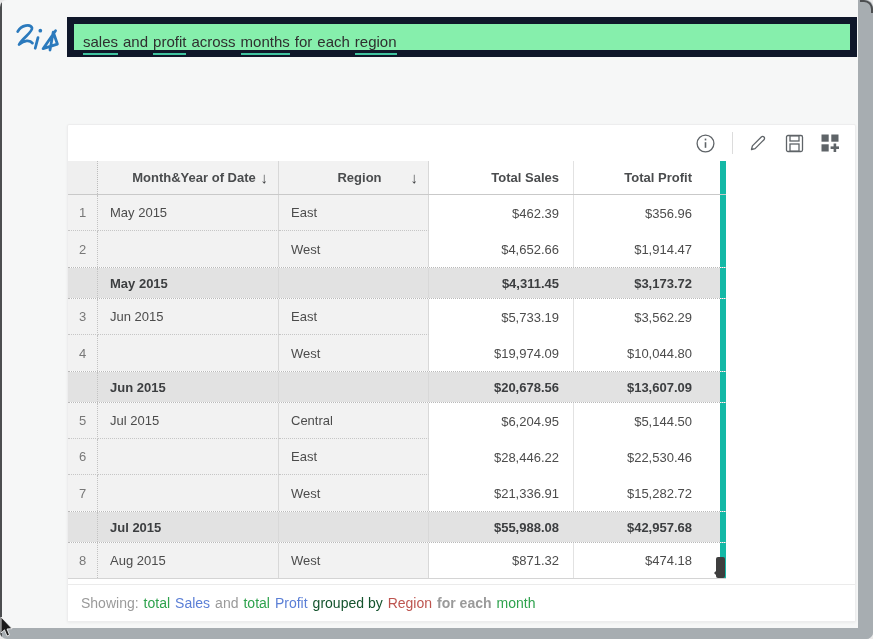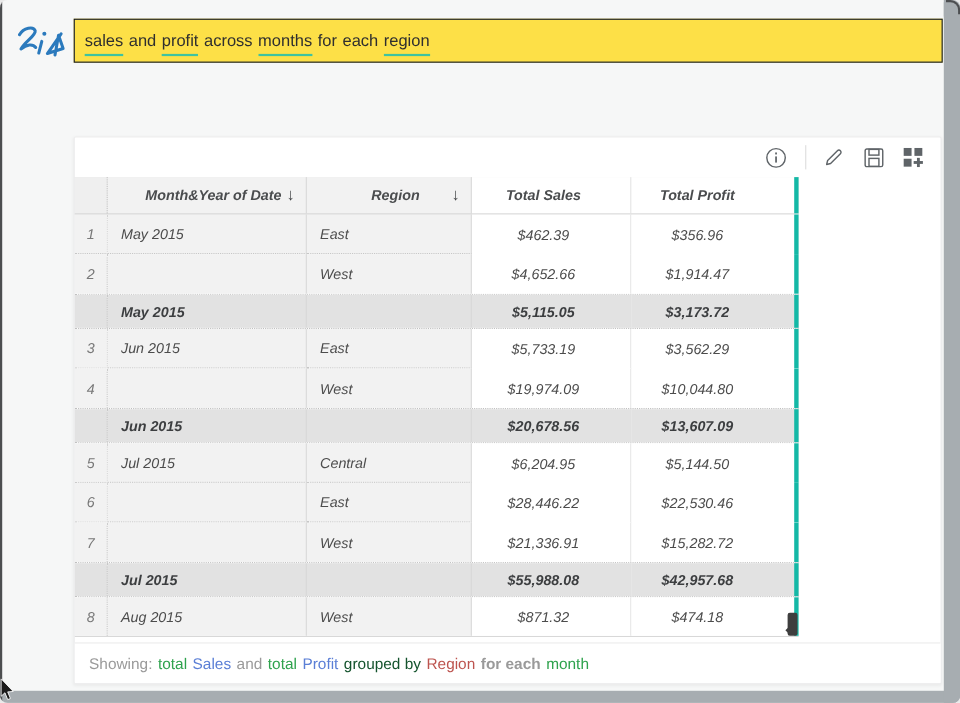--- a/index.html
+++ b/index.html
@@ -8,53 +8,53 @@
 
   .window { position:absolute; inset:0; background:#f6f7f7; border-radius:7px; overflow:hidden; }
   .edge-left   { position:absolute; left:0; top:0; bottom:0; width:2px; background:#4c4e50; z-index:30; }
   .edge-right  { position:absolute; right:0; top:0; bottom:0; width:15px; background:#a7adb1; z-index:20; }
   .corner-dark { position:absolute; right:0; top:0; width:13px; height:13px; background:#4c4e50; border-top-right-radius:9px; z-index:21; }
   .corner-dark::after { content:""; position:absolute; left:-2px; top:2px; right:2px; bottom:-2px; background:#a7adb1; border-top-right-radius:7px; }
   .edge-bottom { position:absolute; left:0; right:0; bottom:0; height:11px; background:#a7adb1; z-index:18; }
 
   
   .zia-logo { position:absolute; left:14px; top:20px; width:48px; height:38px; }
-  .query-box { position:absolute; left:67px; top:17px; width:790px; height:40px; background:#fde047;
-               border:1px solid #0f172a; display:flex; align-items:center; padding-left:9px;
+  .query-box { position:absolute; left:67px; top:17px; width:790px; height:40px; background:#86efac;
+               border:7px solid #0f172a; display:flex; align-items:flex-end; padding-left:9px;
                font-size:15px; color:#2f2f2f; cursor:text; }
   .qt { margin-right:5px; padding-bottom:3px; line-height:17px; }
   .qt.u { border-bottom:2px solid #3fc3a0; }
 
   
   .card { position:absolute; left:67px; top:124px; width:789px; height:498px; background:#fff;
           border:1px solid #ededee; border-radius:2px; box-shadow:0 1px 3px rgba(0,0,0,0.05); }
 
   .toolbar { position:absolute; top:0; left:0; right:0; height:36px; display:flex;
              justify-content:flex-end; align-items:center; padding-right:14px; }
   .tb-icon { width:22px; height:22px; display:flex; align-items:center; justify-content:center;
              cursor:pointer; margin-left:14px; }
   .tb-divider { width:1px; height:22px; background:#dcdcdc; margin-left:16px; }
 
   
-  .table { position:absolute; left:0; top:36px; width:658px;font-style:italic; }
+  .table { position:absolute; left:0; top:36px; width:658px; }
   .thead { display:flex; height:34px; background:#e4e4e4; border-bottom:1px solid #c9c9c9; }
   .hcell { display:flex; align-items:center; justify-content:center; font-weight:bold; color:#4a4c4e;
            font-size:13px; position:relative; border-right:1px solid #cdcdcd; background:#e4e4e4; cursor:pointer; }
   .hcell.c0 { background:#efefef; border-right:1px dotted #bdbdbd; cursor:default; }
   .sort-arrow { position:absolute; right:10px; font-size:15px; font-weight:bold; color:#414345; }
 
   .trow { display:flex; height:36px; }
   .trow.sub { height:32px; border-top:1px dotted #b9b9b9; border-bottom:1px dotted #b9b9b9; }
   .trow.last { border-bottom:1px solid #d4d4d4; }
   .cell { font-size:13px; color:#4c4c4c; display:flex; align-items:center; height:100%; }
   .c0 { width:30px;  justify-content:center; color:#787878; background:#f2f2f2; border-right:1px dotted #c2c2c2; }
   .c1 { width:181px; padding-left:12px;  background:#f2f2f2; border-right:1px solid #d8d8d8; }
   .c2 { width:150px; padding-left:12px;  background:#f2f2f2; border-right:1px solid #d8d8d8; }
-  .c3 { width:145px; padding-right:14px; background:#fff; justify-content:center; border-right:1px solid #e2e2e2; }
-  .c4 { width:152px; padding-right:28px; background:#fff; justify-content:center; border-right:4px solid #14b8a6; }
+  .c3 { width:145px; padding-right:14px; background:#fff; justify-content:flex-end; border-right:1px solid #e2e2e2; }
+  .c4 { width:152px; padding-right:28px; background:#fff; justify-content:flex-end; border-right:6px solid #14b8a6; }
   .trow.dimsep .c0, .trow.dimsep .c1, .trow.dimsep .c2 { border-bottom:1px dotted #c6c6c6; }
   .trow.sub .cell { background:#e2e2e2; font-weight:bold; color:#3c3e40; }
 
   .scroll-thumb { position:absolute; left:648px; top:432px; width:9px; height:21px; background:#3e3e3e;
                   border-radius:2px; z-index:5; cursor:pointer; }
   .scroll-thumb::after { content:""; position:absolute; left:-6px; bottom:1px;
                          border:4px solid transparent; border-right-color:#3e3e3e; }
 
   .summary { position:absolute; left:0; right:0; bottom:0; height:37px; border-top:1px solid #ebebeb;
              display:flex; align-items:center; padding-left:13px; font-size:14px; background:#fff; }
@@ -147,21 +147,21 @@
           <div class="cell c0">2</div>
           <div class="cell c1"></div>
           <div class="cell c2">West</div>
           <div class="cell c3">$4,652.66</div>
           <div class="cell c4">$1,914.47</div>
         </div>
         <div class="trow sub">
           <div class="cell c0"></div>
           <div class="cell c1">May 2015</div>
           <div class="cell c2"></div>
-          <div class="cell c3">$5,115.05</div>
+          <div class="cell c3">$4,311.45</div>
           <div class="cell c4">$3,173.72</div>
         </div>
         <div class="trow dimsep">
           <div class="cell c0">3</div>
           <div class="cell c1">Jun 2015</div>
           <div class="cell c2">East</div>
           <div class="cell c3">$5,733.19</div>
           <div class="cell c4">$3,562.29</div>
         </div>
         <div class="trow">

